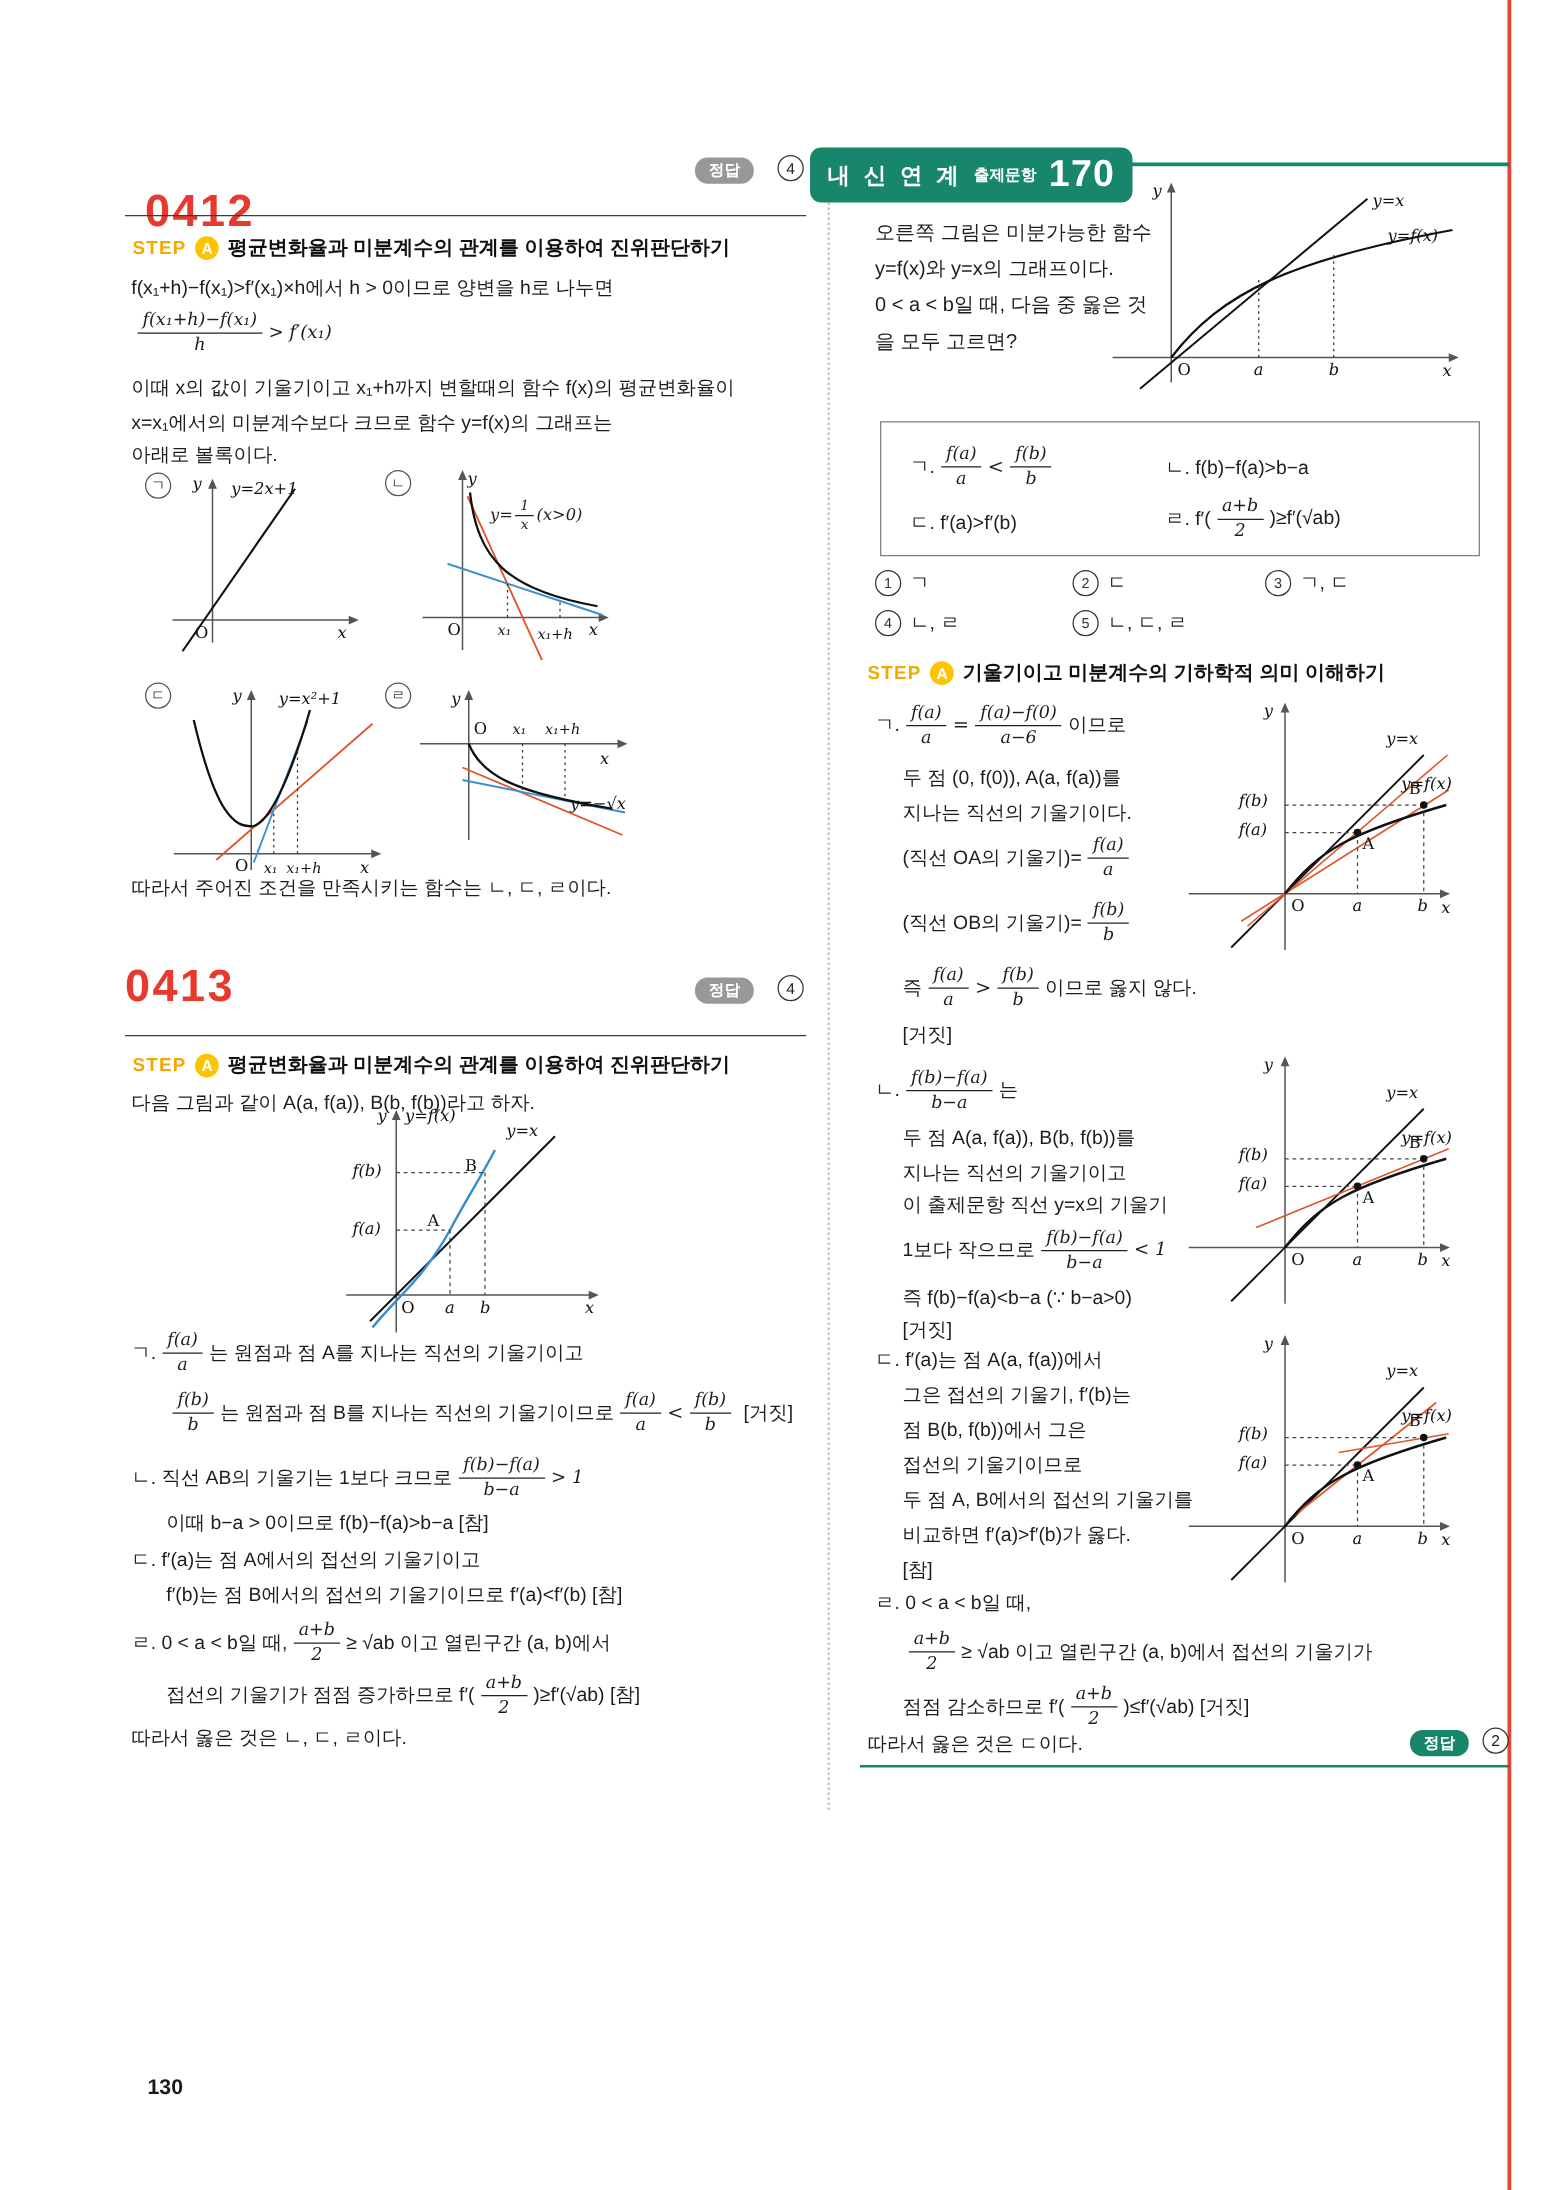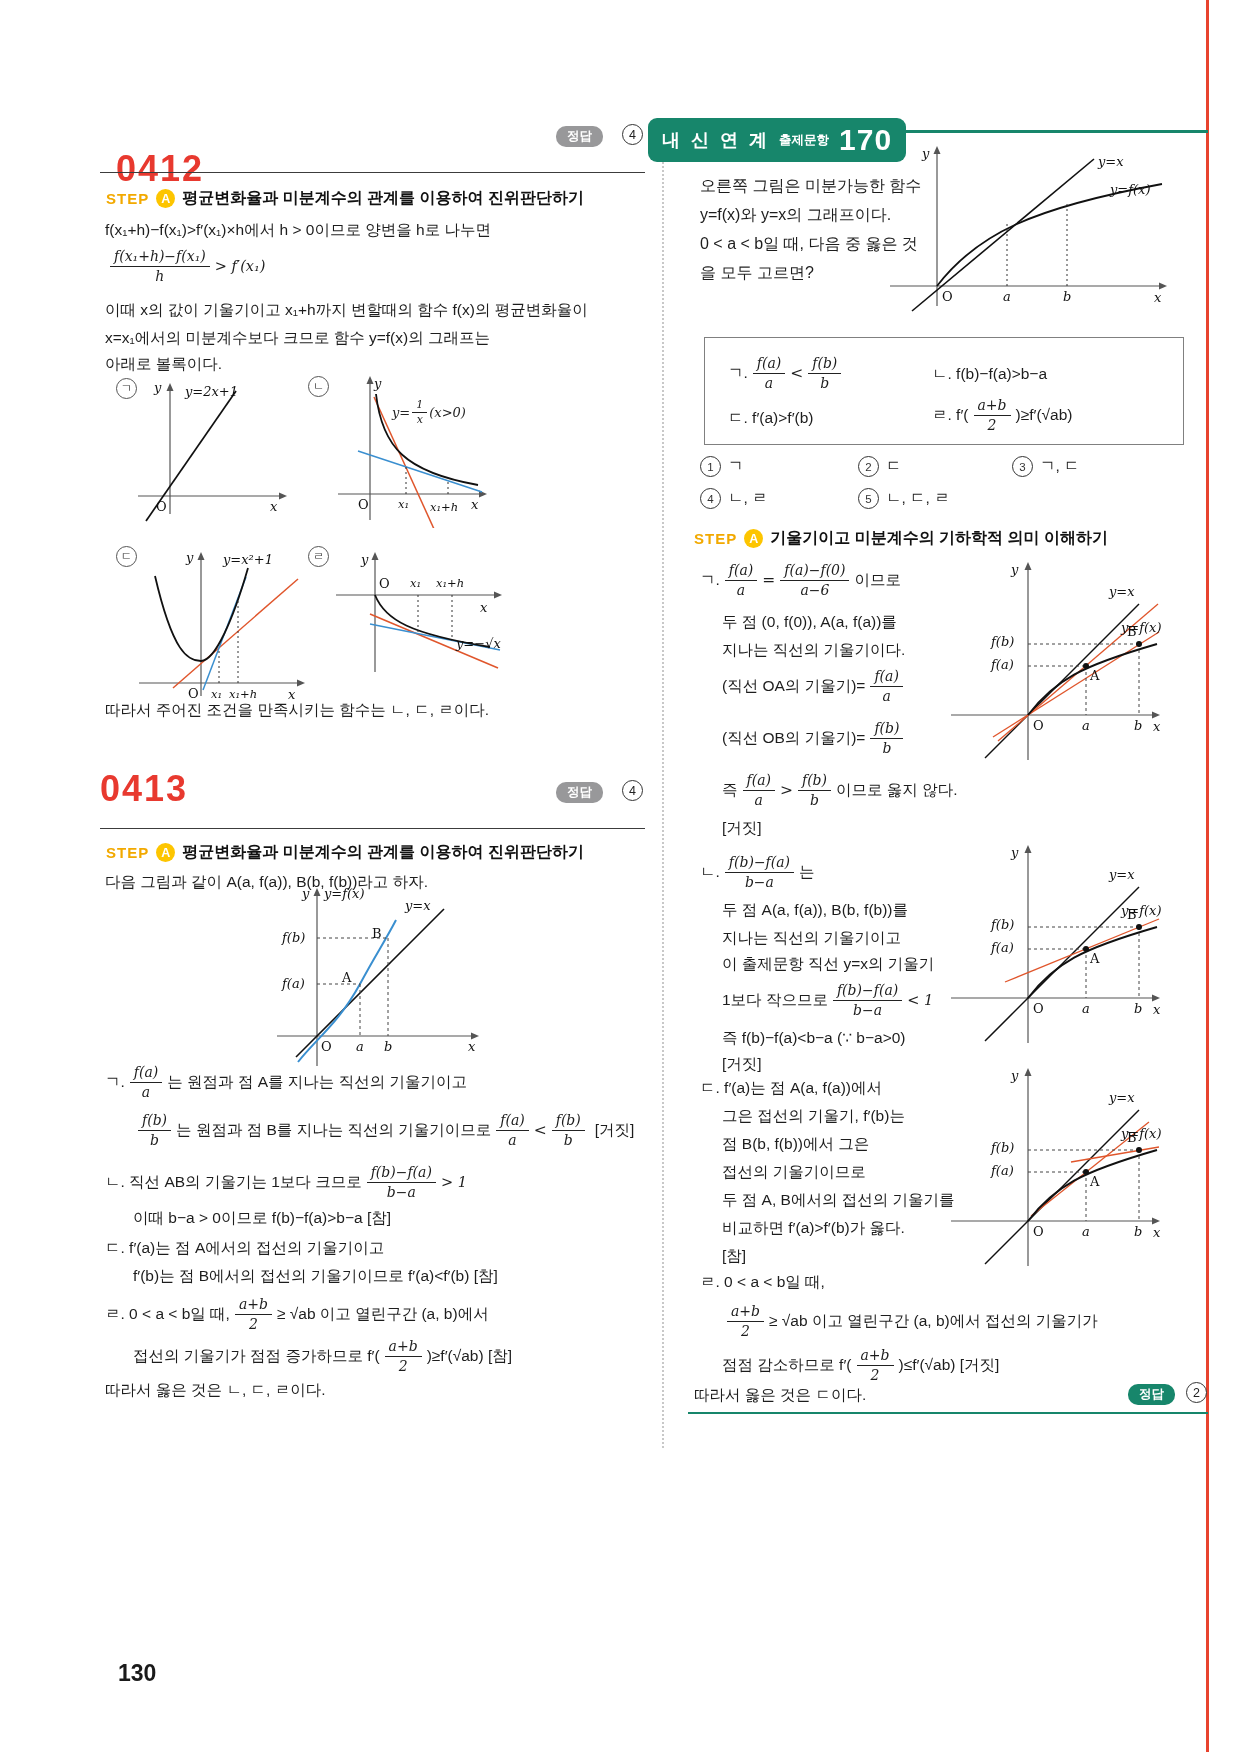--- a/index.html
+++ b/index.html
@@ -37,21 +37,21 @@
   .edge{position:absolute;background:#e8432e;}
   .brandbox{position:absolute;background:#17866b;border-radius:9px;display:flex;align-items:center;
             padding:0 14px;height:44px;box-sizing:border-box;}
   .brand{color:#fff;font-weight:bold;font-size:18px;letter-spacing:3px;}
   .brandsub{color:#fff;font-size:12.5px;margin-left:9px;font-weight:bold;}
   .brandnum{color:#fff;font-size:30px;font-weight:bold;margin-left:10px;letter-spacing:1px;}
   .tealline{position:absolute;background:#17866b;height:2.5px;}
   .box{position:absolute;border:1.4px solid #808080;background:#fff;}
   .choice{position:absolute;display:flex;align-items:center;gap:7px;font-size:15.5px;}
   .choice .ctag{border-color:#333;}
-  .pagenum{position:absolute;font-size:23px;font-weight:bold;color:#1a1a1a;}
+  .pagenum{position:absolute;font-size:17px;font-weight:bold;color:#1a1a1a;}
 </style>
 </head>
 <body>
 
 <div class="divider" style="left:662px;top:118px;height:1330px;"></div>
 <div class="edge" style="left:1206px;top:0;width:3px;height:1752px;"></div>
 <div class="pagenum" style="left:118px;top:1660px;">130</div>
 
 <div class="probnum" style="left:116px;top:112px;margin-top:36px;">0412</div>
 <span class="pill" style="left:556px;top:126px;">정답</span>

